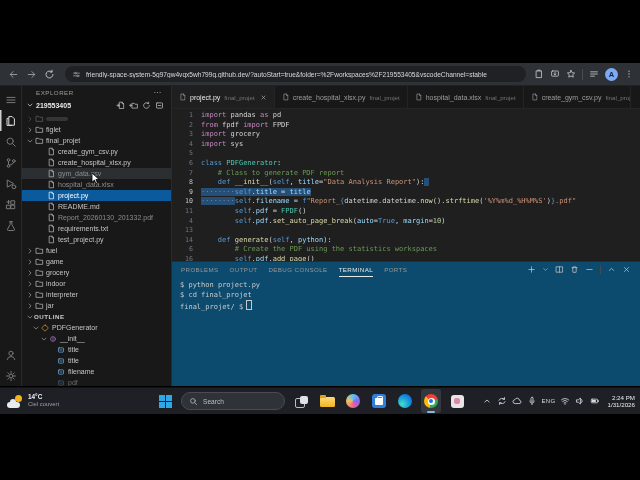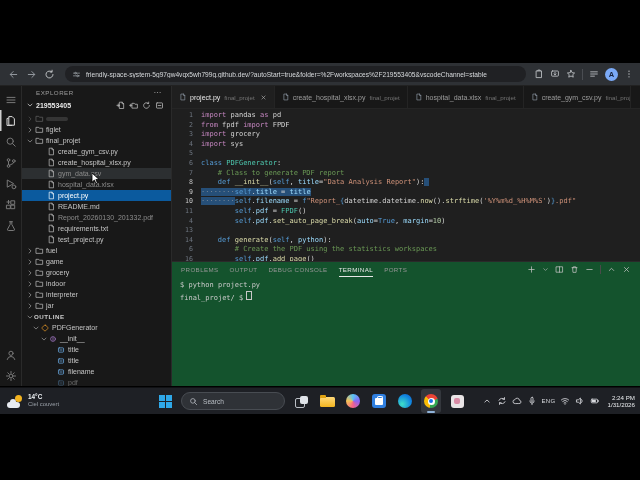--- a/index.html
+++ b/index.html
@@ -71,21 +71,21 @@
           font-size:7px;line-height:9.6px;padding-top:2px}
   .cl{display:flex;height:9.6px;align-items:center}
   .ln{width:21px;flex:none;text-align:right;padding-right:8px;color:#6e7681;font-size:6.6px}
   .ln.hl{color:#c6c6c6}
   .ct{white-space:pre}
   .tk-k{color:#c586c0}.tk-b{color:#569cd6}.tk-c{color:#4ec9b0}.tk-f{color:#dcdcaa}
   .tk-s{color:#ce9178}.tk-m{color:#6a9955}.tk-v{color:#9cdcfe}.tk-n{color:#b5cea8}
   .tk-p{color:#d4d4d4}.tk-w{color:#7e8b99}
   .tsel{background:#264f78}
 
-  .panel{height:124px;flex:none;background:#14532d;border-top:1px solid #2a2a2a;display:flex;flex-direction:column}
+  .panel{height:124px;flex:none;background:#0c4a6e;border-top:1px solid #2a2a2a;display:flex;flex-direction:column}
   .panel-head{height:15px;flex:none;display:flex;align-items:center;padding:0 9px;gap:11px}
   .ptab{font-size:6.2px;color:#969696;letter-spacing:.4px;height:100%;display:flex;align-items:center;
         border-bottom:1px solid transparent;box-sizing:border-box}
   .ptab.active{color:#e7e7e7;border-bottom-color:#e7e7e7}
   .panel-actions{margin-left:auto;display:flex;align-items:center;gap:6px;color:#c3c3c3}
   .p-sep{width:1px;height:9px;background:#4a4a4a}
   .terminal{flex:1;padding:4px 0 0 8px;font-family:"DejaVu Sans Mono",monospace;font-size:7px;
             line-height:9.5px;color:#cccccc;white-space:pre}
   .cursor-block{display:inline-block;width:4px;height:7.5px;border:1px solid #c8c8c8;vertical-align:-1px;margin-left:3px}
 
@@ -750,21 +750,21 @@
                   <path d="M3 7.4l3-3 3 3"></path>
                 </svg>
               </span>
               <span class="ic">
                 <svg viewBox="0 0 12 12" width="9" height="9" fill="none" stroke="currentColor" stroke-width="1" stroke-linecap="round" stroke-linejoin="round">
                   <path d="M3.3 3.3l5.4 5.4M8.7 3.3L3.3 8.7"></path>
                 </svg>
               </span>
             </div>
         </div>
-        <div class="terminal" id="terminal"><div><span>$ python project.py</span></div><div><span>final_projet/ $</span><span class="cursor-block"></span></div></div>
+        <div class="terminal" id="terminal"><div><span>$ python project.py</span></div><div><span>$ cd final_projet</span></div><div><span>final_projet/ $</span><span class="cursor-block"></span></div></div>
       </div>
     </div>
   </div>
 
   <div class="taskbar">
     <div class="tb-left">
       <div class="wx-ic">
         <div class="wx-sun"></div>
           <div class="wx-cloud"></div>
       </div>

